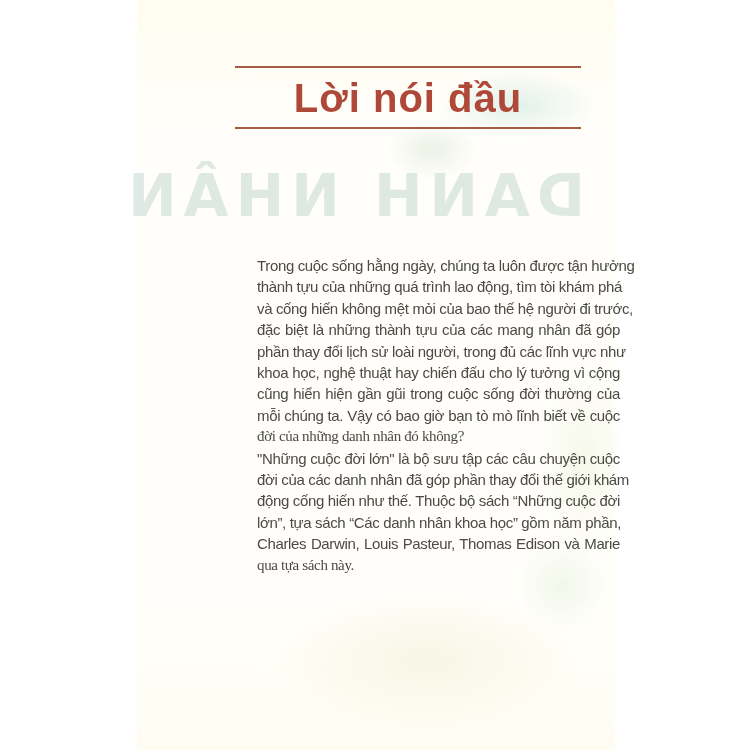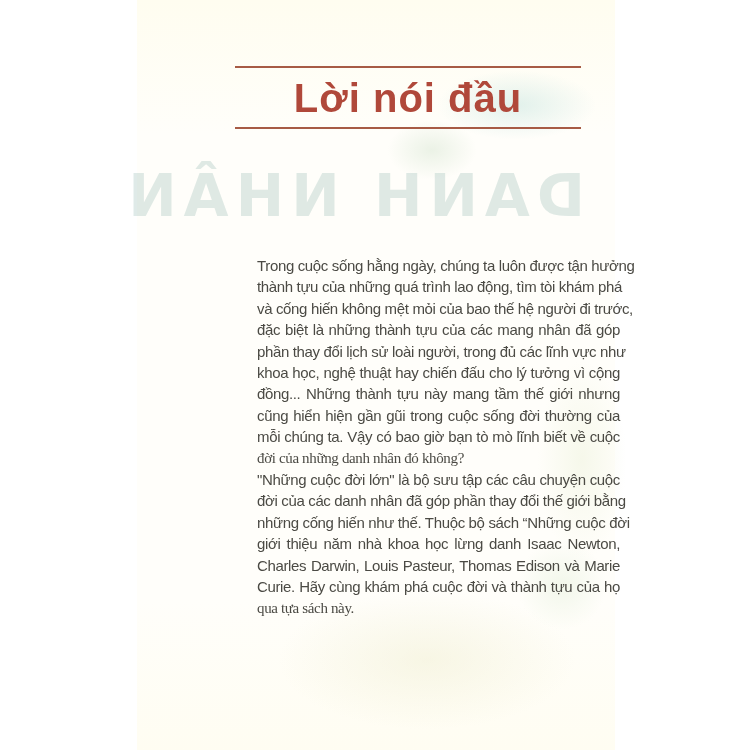--- a/index.html
+++ b/index.html
@@ -76,29 +76,27 @@
   </div>
 
   <div class="body-text">
     <div class="paragraph">
         <div class="tline">Trong cuộc sống hằng ngày, chúng ta luôn được tận hưởng</div>
         <div class="tline">thành tựu của những quá trình lao động, tìm tòi khám phá</div>
         <div class="tline">và cống hiến không mệt mỏi của bao thế hệ người đi trước,</div>
         <div class="tline">đặc biệt là những thành tựu của các mang nhân đã góp</div>
         <div class="tline">phần thay đổi lịch sử loài người, trong đủ các lĩnh vực như</div>
         <div class="tline">khoa học, nghệ thuật hay chiến đấu cho lý tưởng vì cộng</div>
-        <div class="tline">đồng... Những thành tựu này mang tầm thế giới nhưng</div>
         <div class="tline">cũng hiển hiện gần gũi trong cuộc sống đời thường của</div>
         <div class="tline">mỗi chúng ta. Vậy có bao giờ bạn tò mò lĩnh biết về cuộc</div>
         <div class="tline last">đời của những danh nhân đó không?</div>
       </div>
     <div class="paragraph">
         <div class="tline">"Những cuộc đời lớn" là bộ sưu tập các câu chuyện cuộc</div>
-        <div class="tline">đời của các danh nhân đã góp phần thay đổi thế giới bằng</div>
-        <div class="tline">những cống hiến như thế. Thuộc bộ sách “Những cuộc đời</div>
-        <div class="tline">giới thiệu năm nhà khoa học lừng danh Isaac Newton,</div>
+        <div class="tline">đời của các danh nhân đã góp phần thay đổi thế giới khám</div>
+        <div class="tline">động cống hiến như thế. Thuộc bộ sách “Những cuộc đời</div>
+        <div class="tline">lớn”, tựa sách “Các danh nhân khoa học” gồm năm phần,</div>
         <div class="tline">Charles Darwin, Louis Pasteur, Thomas Edison và Marie</div>
-        <div class="tline">Curie. Hãy cùng khám phá cuộc đời và thành tựu của họ</div>
         <div class="tline last">qua tựa sách này.</div>
       </div>
   </div>
 
 </div>
 
 </body></html>

